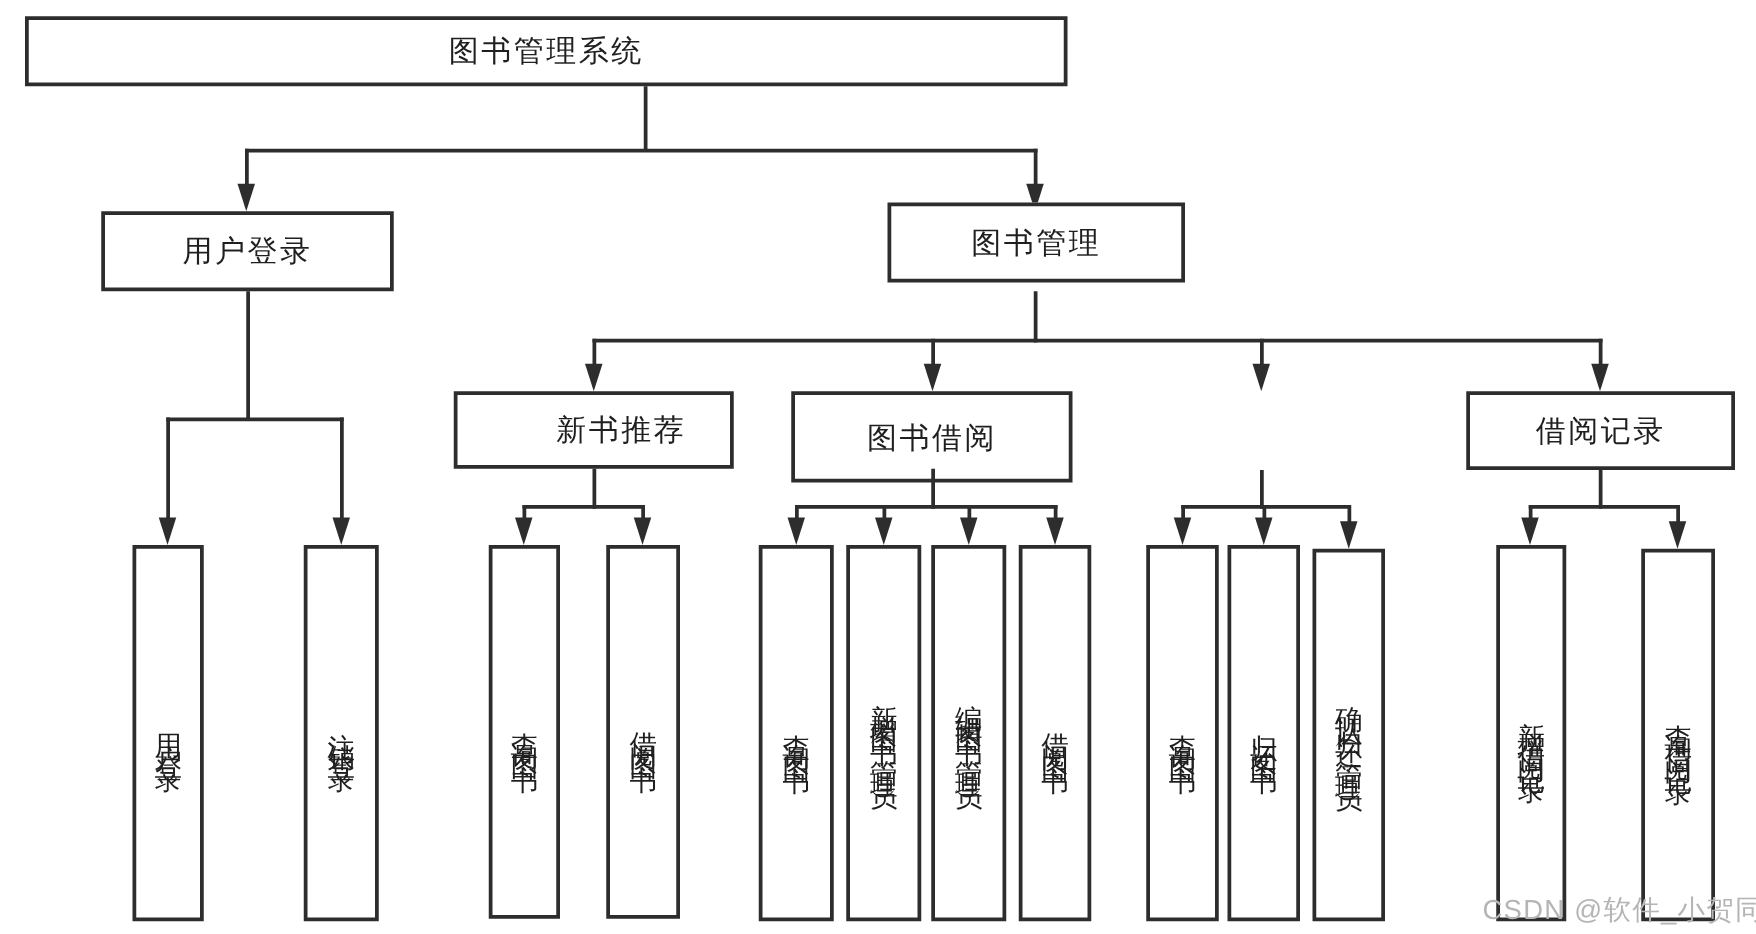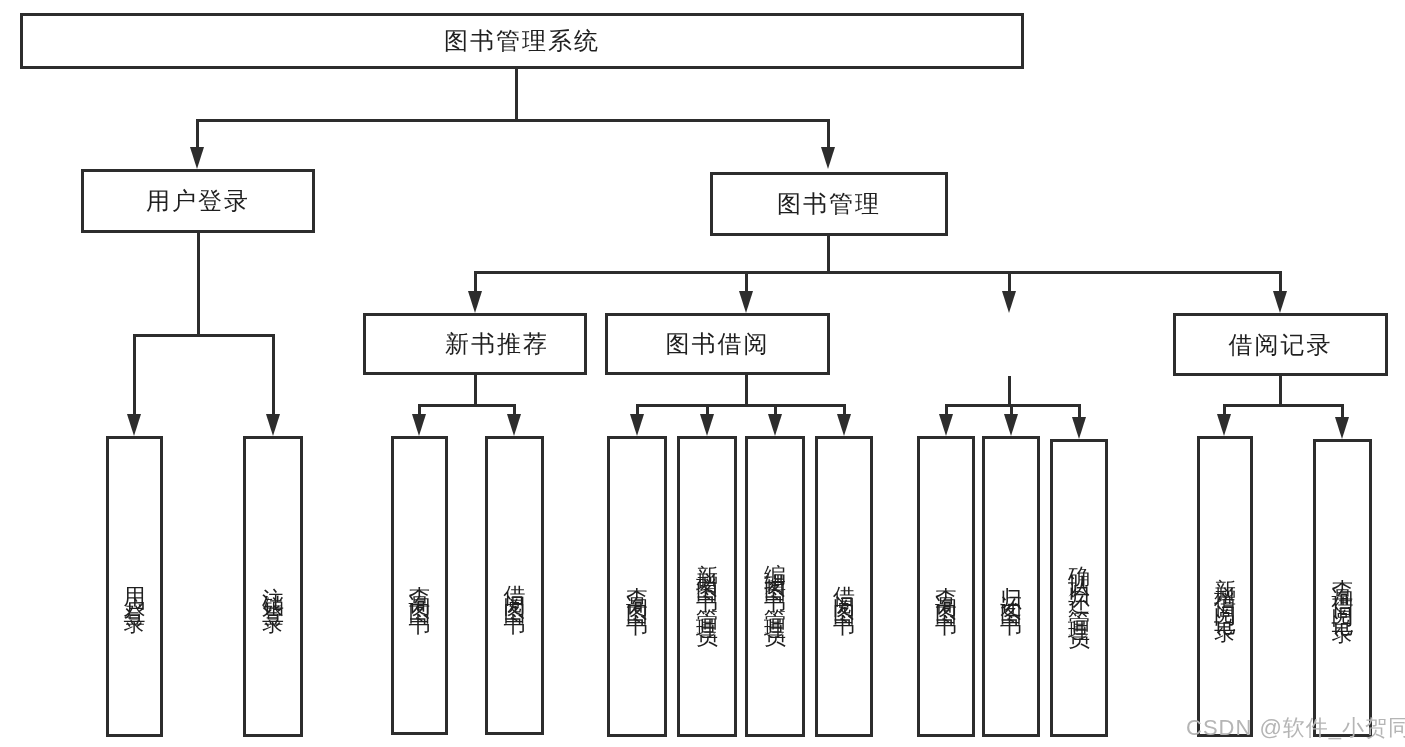--- a/index.html
+++ b/index.html
@@ -31,35 +31,35 @@
   #watermark{
     position:absolute;left:1186px;top:713px;z-index:5;
     font-size:22px;color:#b5b5b5;letter-spacing:1px;white-space:nowrap;
   }
 </style>
 </head>
 <body>
 
 <div id="stage">
 
-  <div class="node" style="left:20px;top:13px;width:1004px;height:56px;">
+  <div class="node" style="left:20px;top:13px;width:834px;height:56px;">
     <span>图书管理系统</span>
   </div>
 
   <div class="vline" style="left:515px;top:69px;height:51px;"></div>
   <div class="hline" style="left:196px;top:119px;width:634px;"></div>
   <div class="vline" style="left:196px;top:119px;height:32px;"></div>
   <div class="arrow" style="left:190px;top:147px;"></div>
   <div class="vline" style="left:827px;top:119px;height:32px;"></div>
   <div class="arrow" style="left:821px;top:147px;"></div>
 
   <div class="node" style="left:81px;top:169px;width:234px;height:64px;">
     <span>用户登录</span>
   </div>
-  <div class="node" style="left:710px;top:172px;width:238px;height:64px;align-items:center;">
+  <div class="node" style="left:710px;top:162px;width:238px;height:64px;align-items:center;">
     <span>图书管理</span>
   </div>
 
   <div class="vline" style="left:197px;top:233px;height:102px;"></div>
   <div class="hline" style="left:133px;top:334px;width:142px;"></div>
   <div class="vline" style="left:133px;top:334px;height:84px;"></div>
   <div class="arrow" style="left:127px;top:414px;"></div>
   <div class="vline" style="left:272px;top:334px;height:84px;"></div>
   <div class="arrow" style="left:266px;top:414px;"></div>
 
@@ -70,21 +70,21 @@
   <div class="vline" style="left:745px;top:271px;height:24px;"></div>
   <div class="arrow" style="left:739px;top:291px;"></div>
   <div class="vline" style="left:1008px;top:271px;height:24px;"></div>
   <div class="arrow" style="left:1002px;top:291px;"></div>
   <div class="vline" style="left:1279px;top:271px;height:24px;"></div>
   <div class="arrow" style="left:1273px;top:291px;"></div>
 
   <div class="node" style="left:363px;top:313px;width:224px;height:62px;padding-left:44px;">
     <span>新书推荐</span>
   </div>
-  <div class="node" style="left:605px;top:313px;width:225px;height:62px;">
+  <div class="node" style="left:633px;top:313px;width:225px;height:73px;">
     <span>图书借阅</span>
   </div>
   <div class="node" style="left:1173px;top:313px;width:215px;height:63px;">
     <span>借阅记录</span>
   </div>
 
   <div class="vline" style="left:474px;top:375px;height:32px;"></div>
   <div class="hline" style="left:418px;top:404px;width:98px;"></div>
   <div class="vline" style="left:418px;top:404px;height:14px;"></div>
   <div class="arrow" style="left:412px;top:414px;"></div>

